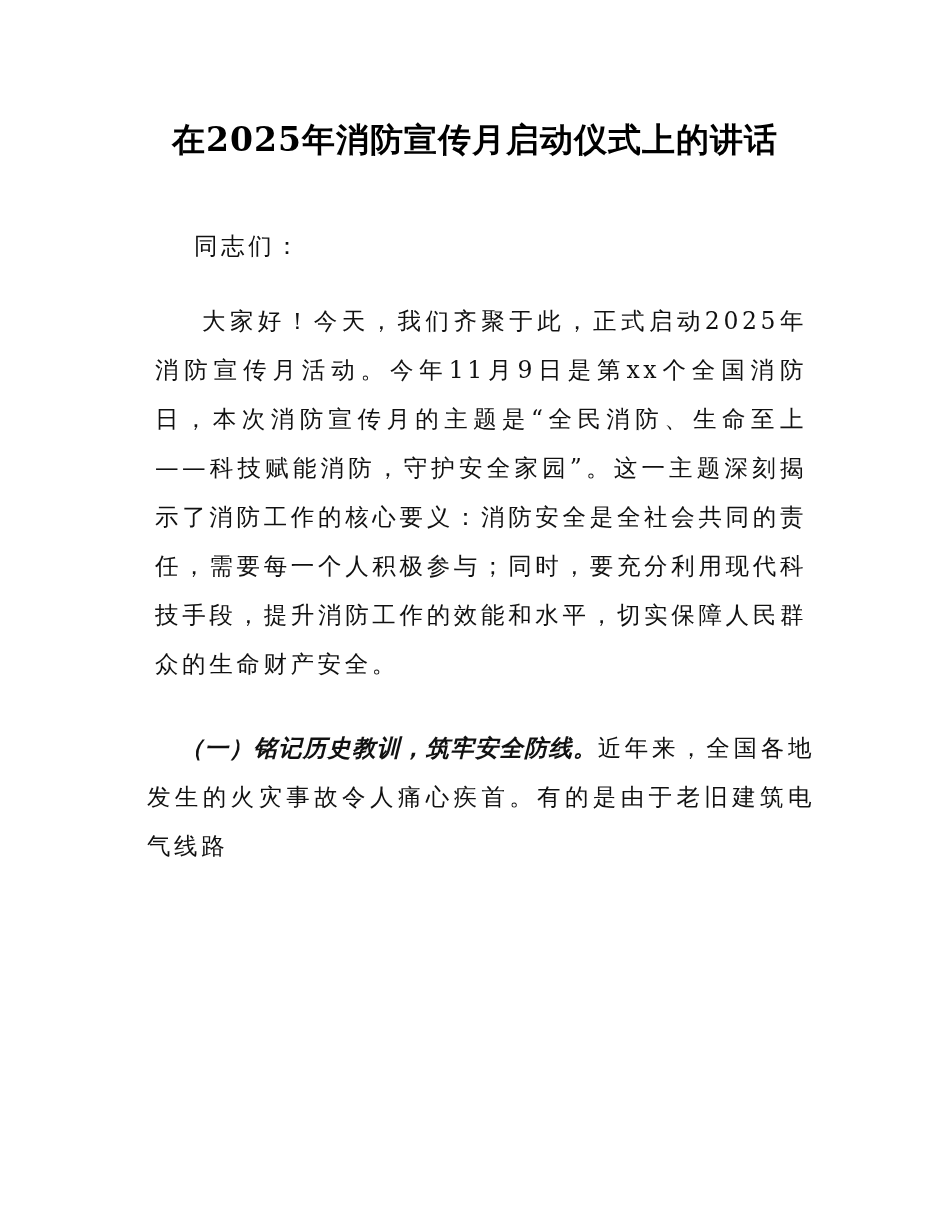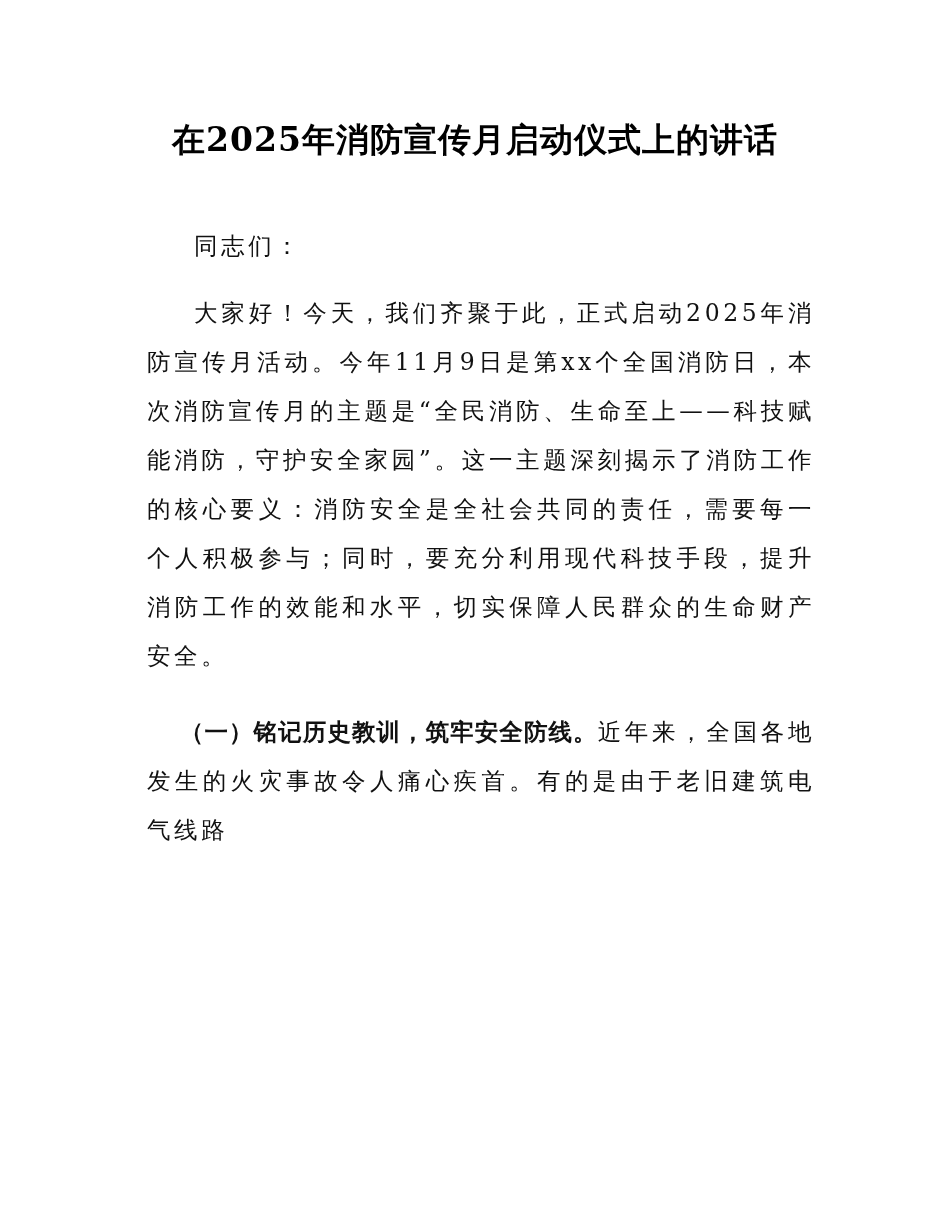--- a/index.html
+++ b/index.html
@@ -4,25 +4,25 @@
 <style>
   html, body { margin: 0; padding: 0; background: #ffffff; }
   body { width: 950px; height: 1230px; position: relative; overflow: hidden;
          font-family: "DejaVu Serif", "Liberation Serif", serif; color: #111; }
   .page { position: absolute; left: 0; top: 0; width: 950px; height: 1230px; background: #fff; border-radius: 17px; }
   .title { position: absolute; top: 116px; left: 0; width: 950px; text-align: center;
            font-size: 33px; font-weight: bold; letter-spacing: 1px; color: #000;
            font-family: "DejaVu Serif", serif; line-height: 48px; }
   .body { position: absolute; left: 147px; top: 222px; width: 668px;
           font-size: 23.5px; line-height: 49px; letter-spacing: 3.6px; text-align: justify; }
-  .p { margin: 0; text-indent: 2em; }
+  .p { margin: 8px; text-indent: 2em; }
   .salute { margin: 0 0 9px 0; text-indent: 2em; }
   .gap { height: 9px; }
   .h1 { margin: 0; text-indent: 2em; font-family: "DejaVu Sans", sans-serif; font-weight: bold; letter-spacing: 1px; }
-  .sub { font-family: "DejaVu Sans", sans-serif; font-weight: bold; letter-spacing: 1px; }
+  .sub { font-family: "DejaVu Sans", sans-serif; font-weight: bold; letter-spacing: 1px; font-style: italic; }
   .p-sub { margin: 0; text-indent: 1.4em; }
 </style>
 </head>
 <body>
 
 <div class="page">
   <div class="title">在2025年消防宣传月启动仪式上的讲话</div>
 
   <div class="body">
     <p class="salute">同志们：</p>

